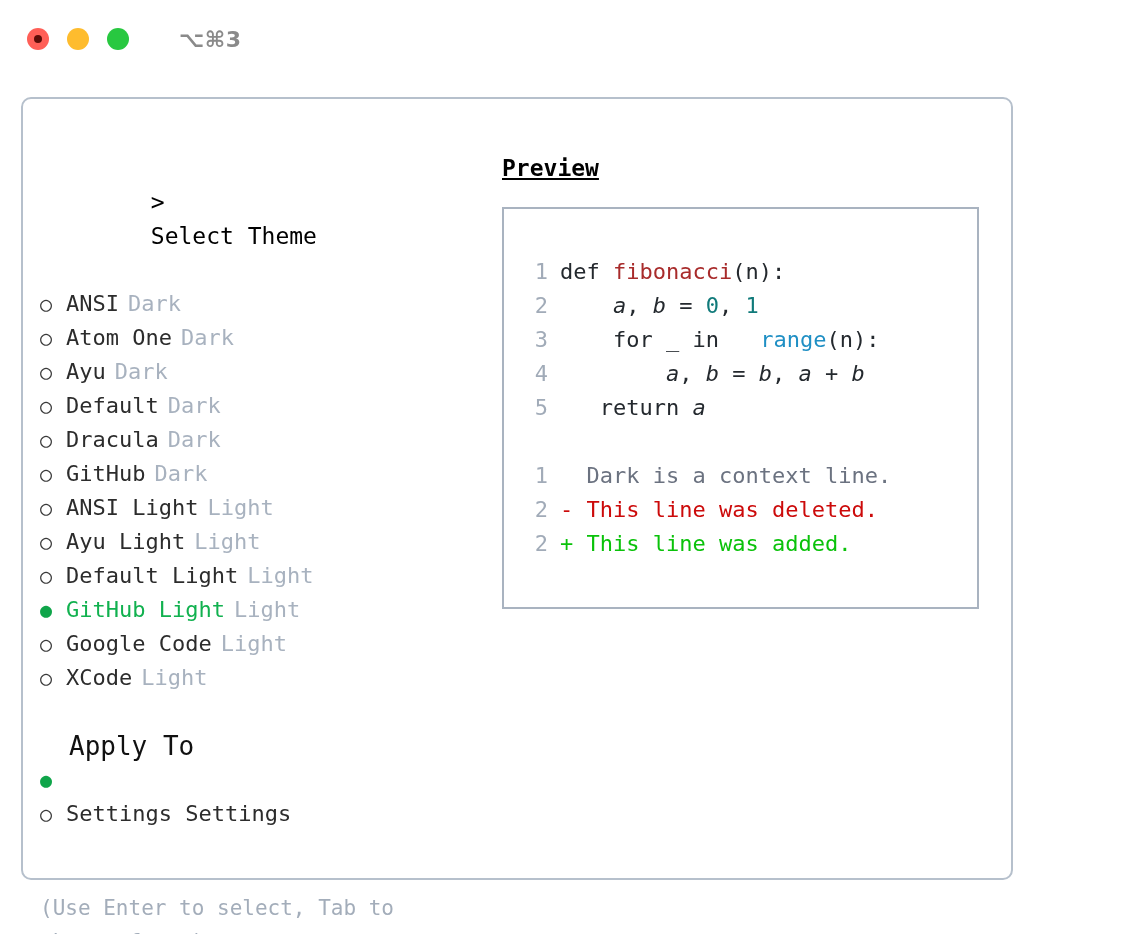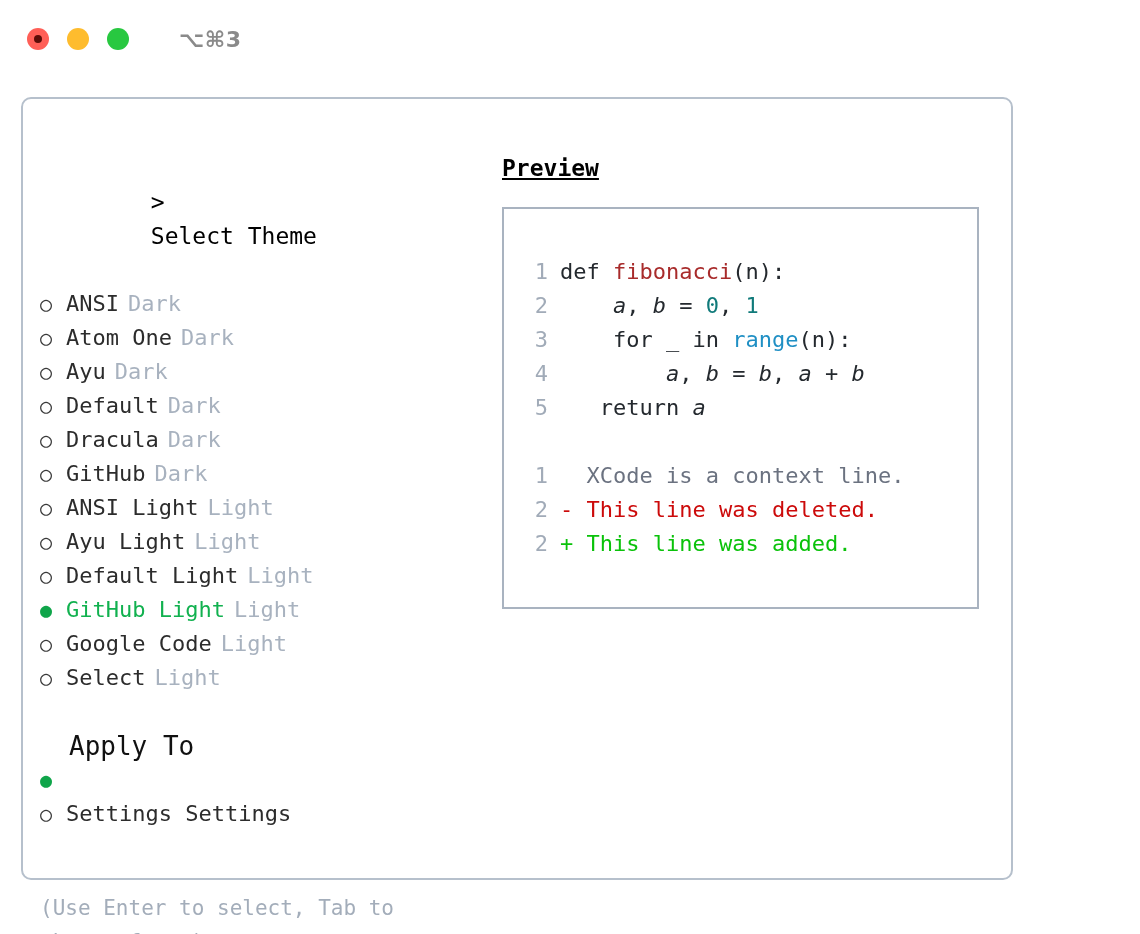--- a/index.html
+++ b/index.html
@@ -180,21 +180,21 @@
     width: 26px;
     flex: 0 0 26px;
     text-align: right;
     color: #a1abb8;
     margin-right: 12px;
   }
   .code-text { color: #24292e; }
 
   .tok-fn   { color: #a82b2b; }
   .tok-num  { color: #107a7a; }
-  .tok-call { color: #1f8fc4; }
+  .tok-call { color: #1f8fc4; margin-left: 28px; }
   .tok-var  { font-style: italic; color: #24292e; }
   .tok-plain{ color: #24292e; }
 
   .diff-gap { height: 34px; }
   .diff-ctx  { color: #6b7280; }
   .diff-del  { color: #cc0a0a; }
   .diff-add  { color: #0ac20a; }
 </style>
 </head>
 <body>
@@ -224,21 +224,21 @@
           <div class="opt"><span class="bullet">○</span><span class="opt-label">Atom One</span><span class="opt-tag">Dark</span></div>
           <div class="opt"><span class="bullet">○</span><span class="opt-label">Ayu</span><span class="opt-tag">Dark</span></div>
           <div class="opt"><span class="bullet">○</span><span class="opt-label">Default</span><span class="opt-tag">Dark</span></div>
           <div class="opt"><span class="bullet">○</span><span class="opt-label">Dracula</span><span class="opt-tag">Dark</span></div>
           <div class="opt"><span class="bullet">○</span><span class="opt-label">GitHub</span><span class="opt-tag">Dark</span></div>
           <div class="opt"><span class="bullet">○</span><span class="opt-label">ANSI Light</span><span class="opt-tag">Light</span></div>
           <div class="opt"><span class="bullet">○</span><span class="opt-label">Ayu Light</span><span class="opt-tag">Light</span></div>
           <div class="opt"><span class="bullet">○</span><span class="opt-label">Default Light</span><span class="opt-tag">Light</span></div>
           <div class="opt selected"><span class="bullet">●</span><span class="opt-label">GitHub Light</span><span class="opt-tag">Light</span></div>
           <div class="opt"><span class="bullet">○</span><span class="opt-label">Google Code</span><span class="opt-tag">Light</span></div>
-          <div class="opt"><span class="bullet">○</span><span class="opt-label">Select</span><span class="opt-tag">Light</span></div>
+          <div class="opt"><span class="bullet">○</span><span class="opt-label">XCode</span><span class="opt-tag">Light</span></div>
         </div>
 
       <div class="subsection">
         <div class="sub-header">Apply To</div>
         <div id="apply-items">
             <div class="opt selected"><span class="bullet">●</span></div>
             <div class="opt"><span class="bullet">○</span><span class="opt-label">Settings Settings</span></div>
           </div>
       </div>
 
@@ -250,21 +250,21 @@
       <div class="preview-box">
         <div id="code-area">
             <div class="code-line"><span class="gutter">1</span><span class="code-text"><span class="tok-plain">def </span><span class="tok-fn">fibonacci</span><span class="tok-plain">(n):</span></span></div>
             <div class="code-line"><span class="gutter">2</span><span class="code-text"><span class="tok-plain">    </span><span class="tok-var">a</span><span class="tok-plain">, </span><span class="tok-var">b</span><span class="tok-plain"> = </span><span class="tok-num">0</span><span class="tok-plain">, </span><span class="tok-num">1</span></span></div>
             <div class="code-line"><span class="gutter">3</span><span class="code-text"><span class="tok-plain">    for _ in </span><span class="tok-call">range</span><span class="tok-plain">(n):</span></span></div>
             <div class="code-line"><span class="gutter">4</span><span class="code-text"><span class="tok-plain">        </span><span class="tok-var">a</span><span class="tok-plain">, </span><span class="tok-var">b</span><span class="tok-plain"> = </span><span class="tok-var">b</span><span class="tok-plain">, </span><span class="tok-var">a</span><span class="tok-plain"> + </span><span class="tok-var">b</span></span></div>
             <div class="code-line"><span class="gutter">5</span><span class="code-text"><span class="tok-plain">   return </span><span class="tok-var">a</span></span></div>
           </div>
         <div class="diff-gap"></div>
         <div id="diff-area">
-            <div class="code-line"><span class="gutter">1</span><span class="diff-ctx"> </span><span class="diff-ctx"> XCode is a context line.</span></div>
+            <div class="code-line"><span class="gutter">1</span><span class="diff-ctx"> </span><span class="diff-ctx"> Dark is a context line.</span></div>
             <div class="code-line"><span class="gutter">2</span><span class="diff-del">-</span><span class="diff-del"> This line was deleted.</span></div>
             <div class="code-line"><span class="gutter">2</span><span class="diff-add">+</span><span class="diff-add"> This line was added.</span></div>
           </div>
       </div>
     </div>
 
   </div>
 </div>
 
 </body></html>

